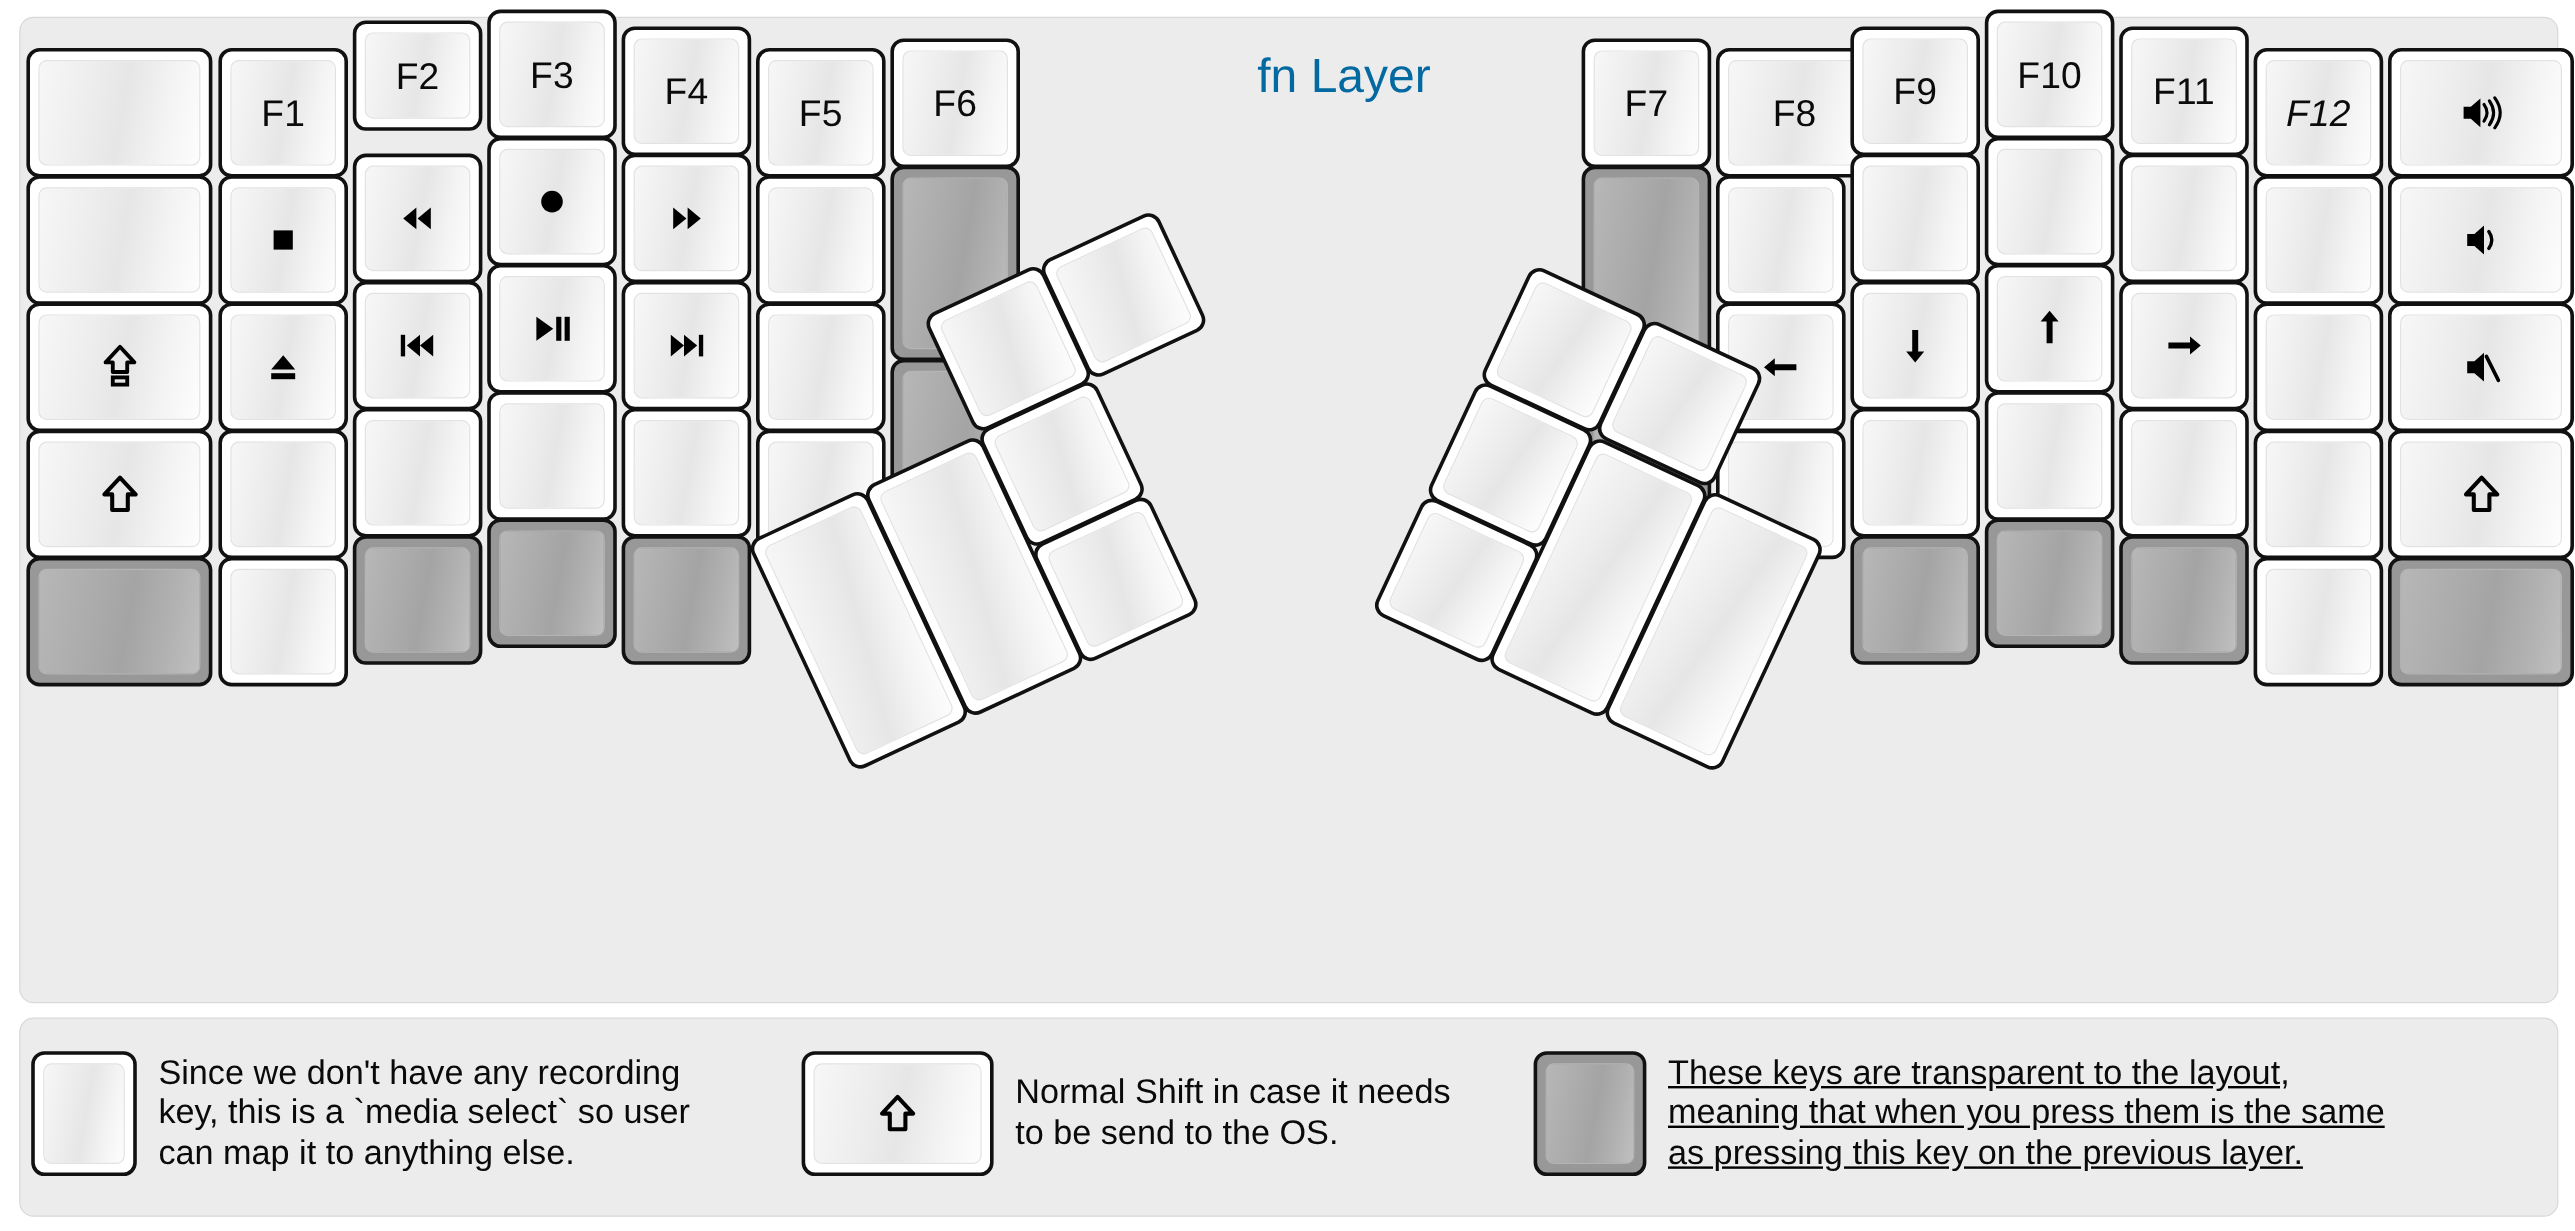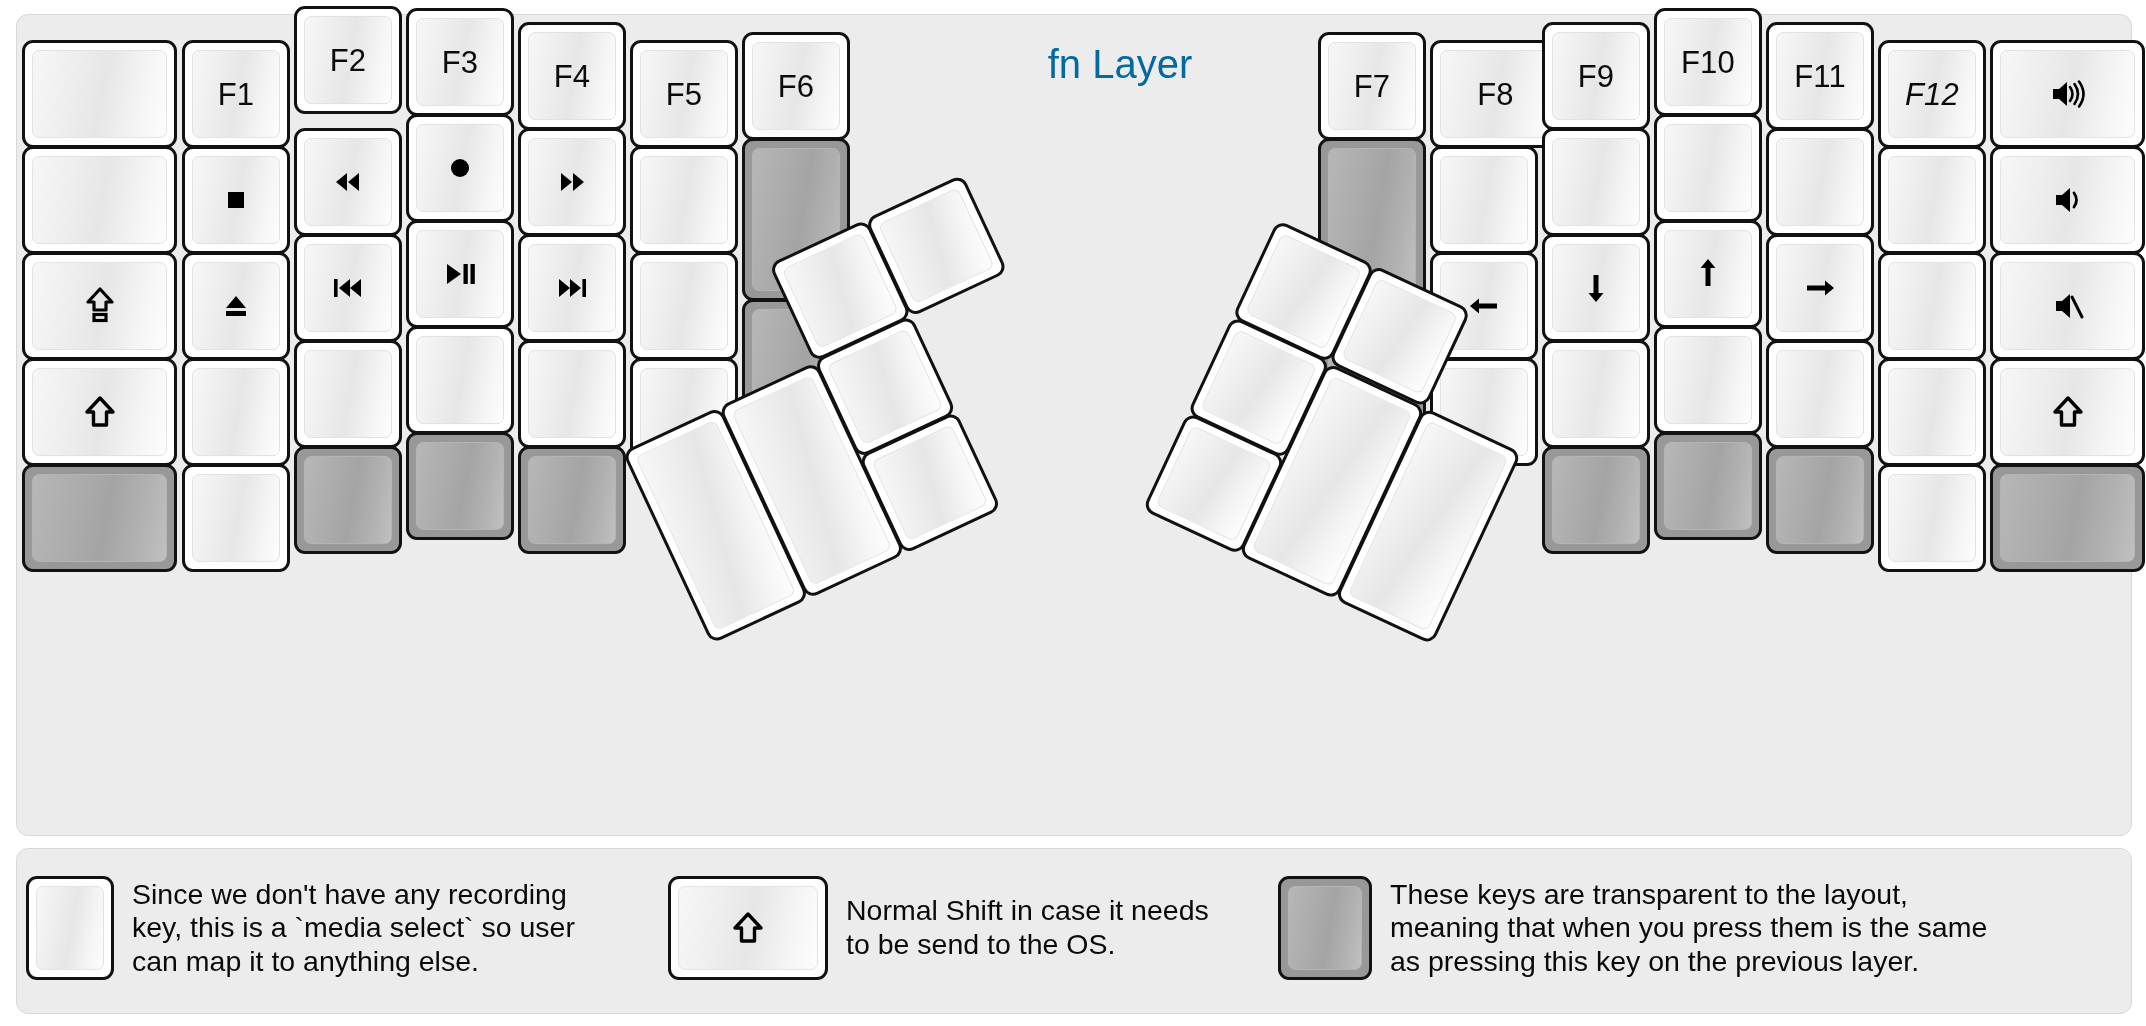--- a/index.html
+++ b/index.html
@@ -101,21 +101,21 @@
             </svg>
           </span>
         </div>
       </div>
       <div class="key" style="left: 182px; top: 358px; width: 108px; height: 108px;">
         <div class="inner"></div>
       </div>
       <div class="key" style="left: 182px; top: 464px; width: 108px; height: 108px;">
         <div class="inner"></div>
       </div>
-      <div class="key" style="left: 294px; top: 6px; width: 108px; height: 108px;">
+      <div class="key" style="left: 294px; top: 17px; width: 108px; height: 92px;">
         <div class="inner">
           <span class="lbl">F2</span>
         </div>
       </div>
       <div class="key" style="left: 294px; top: 128px; width: 108px; height: 108px;">
         <div class="inner">
           <span class="glyph">
             <svg width="40" height="40" viewBox="0 0 40 40" fill="#000">
               <path d="M19 11 V29 L8 20 Z"></path>
               <path d="M31 11 V29 L20 20 Z"></path>
@@ -447,21 +447,21 @@
             <span class="glyph">
               <svg width="40" height="40" viewBox="0 0 40 40" fill="#000">
                 <path d="M20 6 L33 20 H26.5 V33 H13.5 V20 H7 Z" fill="none" stroke="#000" stroke-width="3.4" stroke-linejoin="round"></path>
               </svg>
             </span>
           </div>
         </div>
         <div class="legend-text">Normal Shift in case it needs
 to be send to the OS.</div>
       </div>
-      <div class="legend-item" style="left: 1278px; top: 876px;">
+      <div class="legend-item" style="left: 1278px; top: 876px; text-decoration: underline;">
         <div class="key trans" style="left: 0px; top: 0px; width: 94px; height: 104px; position: relative;">
           <div class="inner"></div>
         </div>
         <div class="legend-text">These keys are transparent to the layout,
 meaning that when you press them is the same
 as pressing this key on the previous layer.</div>
       </div>
     </div>
 
 </div>

